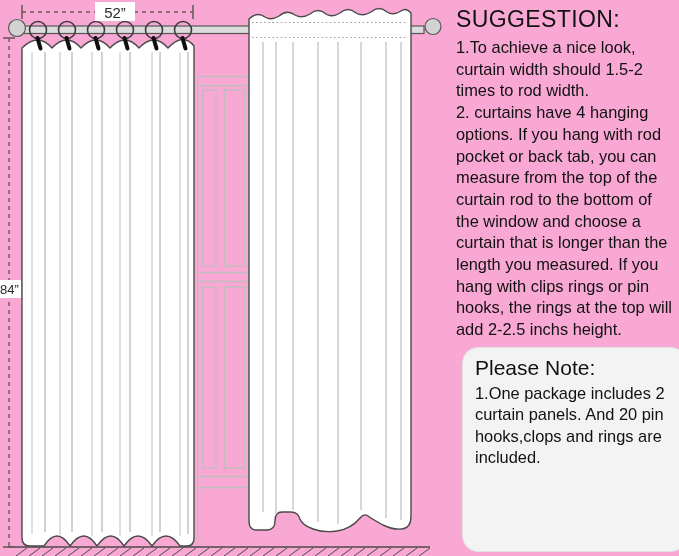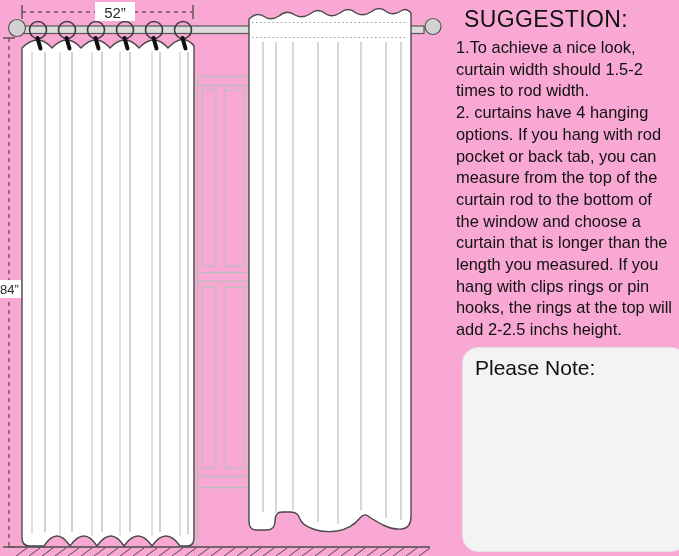--- a/index.html
+++ b/index.html
@@ -5,21 +5,21 @@
   html,body { margin:0; padding:0; background:#ffffff; }
   .stage {
     position:relative; width:679px; height:556px; background:#f9a8d4;
     font-family:"Liberation Sans", sans-serif; color:#161616; overflow:hidden;
   }
   svg.diagram { position:absolute; left:0; top:0; }
   svg text { font-family:"Liberation Sans", sans-serif; fill:#2b2b2b; }
 
   .suggestion { position:absolute; left:456px; top:6px; width:223px; }
   .suggestion h2 {
-    margin:0 0 4px 8px; font-size:23px; font-weight:400; letter-spacing:0.4px; color:#111;
+    margin:0 0 4px 0; font-size:23px; font-weight:400; letter-spacing:0.4px; color:#111;
   }
   .suggestion p { margin:0; font-size:16.4px; line-height:21.7px; color:#111; }
 
   .note-box {
     position:absolute; left:462px; top:347px; width:225px; height:205px;
     background:#f3f3f3; border:1px solid #e2e2e2; border-radius:16px;
     padding:8px 12px; box-sizing:border-box;
   }
   .note-box h2 { margin:0 0 3px 0; font-size:21px; font-weight:400; color:#111; }
   .note-box p { margin:0; font-size:16.4px; line-height:21.4px; color:#111; }
@@ -135,15 +135,16 @@
   </svg>
 
   <div class="suggestion">
     <h2>SUGGESTION:</h2>
     <p>1.To achieve a nice look, curtain width should 1.5-2 times to rod width.</p>
     <p>2. curtains have 4 hanging options. If you hang with rod pocket or back tab, you can measure from the top of the curtain rod to the bottom of the window and choose a curtain that is longer than the length you measured. If you hang with clips rings or pin hooks, the rings at the top will add 2-2.5 inchs height.</p>
   </div>
 
   <div class="note-box">
     <h2>Please Note:</h2>
+    <p>1.One package includes 2 curtain panels. And 20 pin hooks,clops and rings are included.</p>
   </div>
 
 </div>
 
 </body></html>

